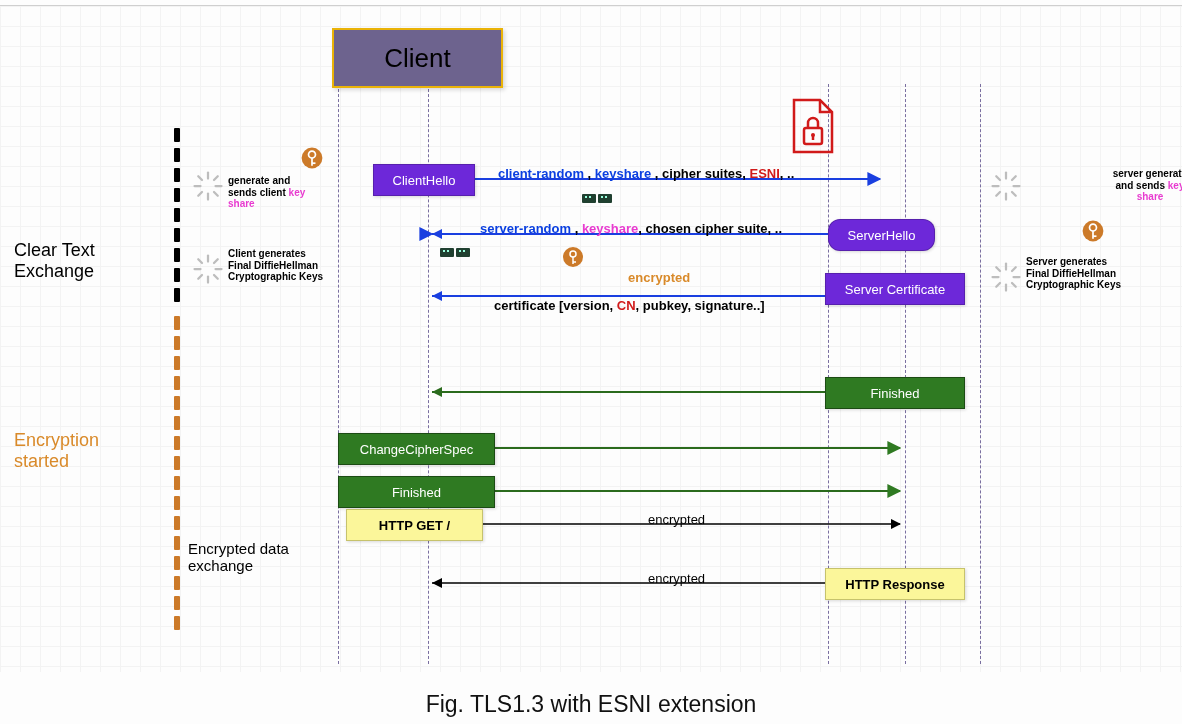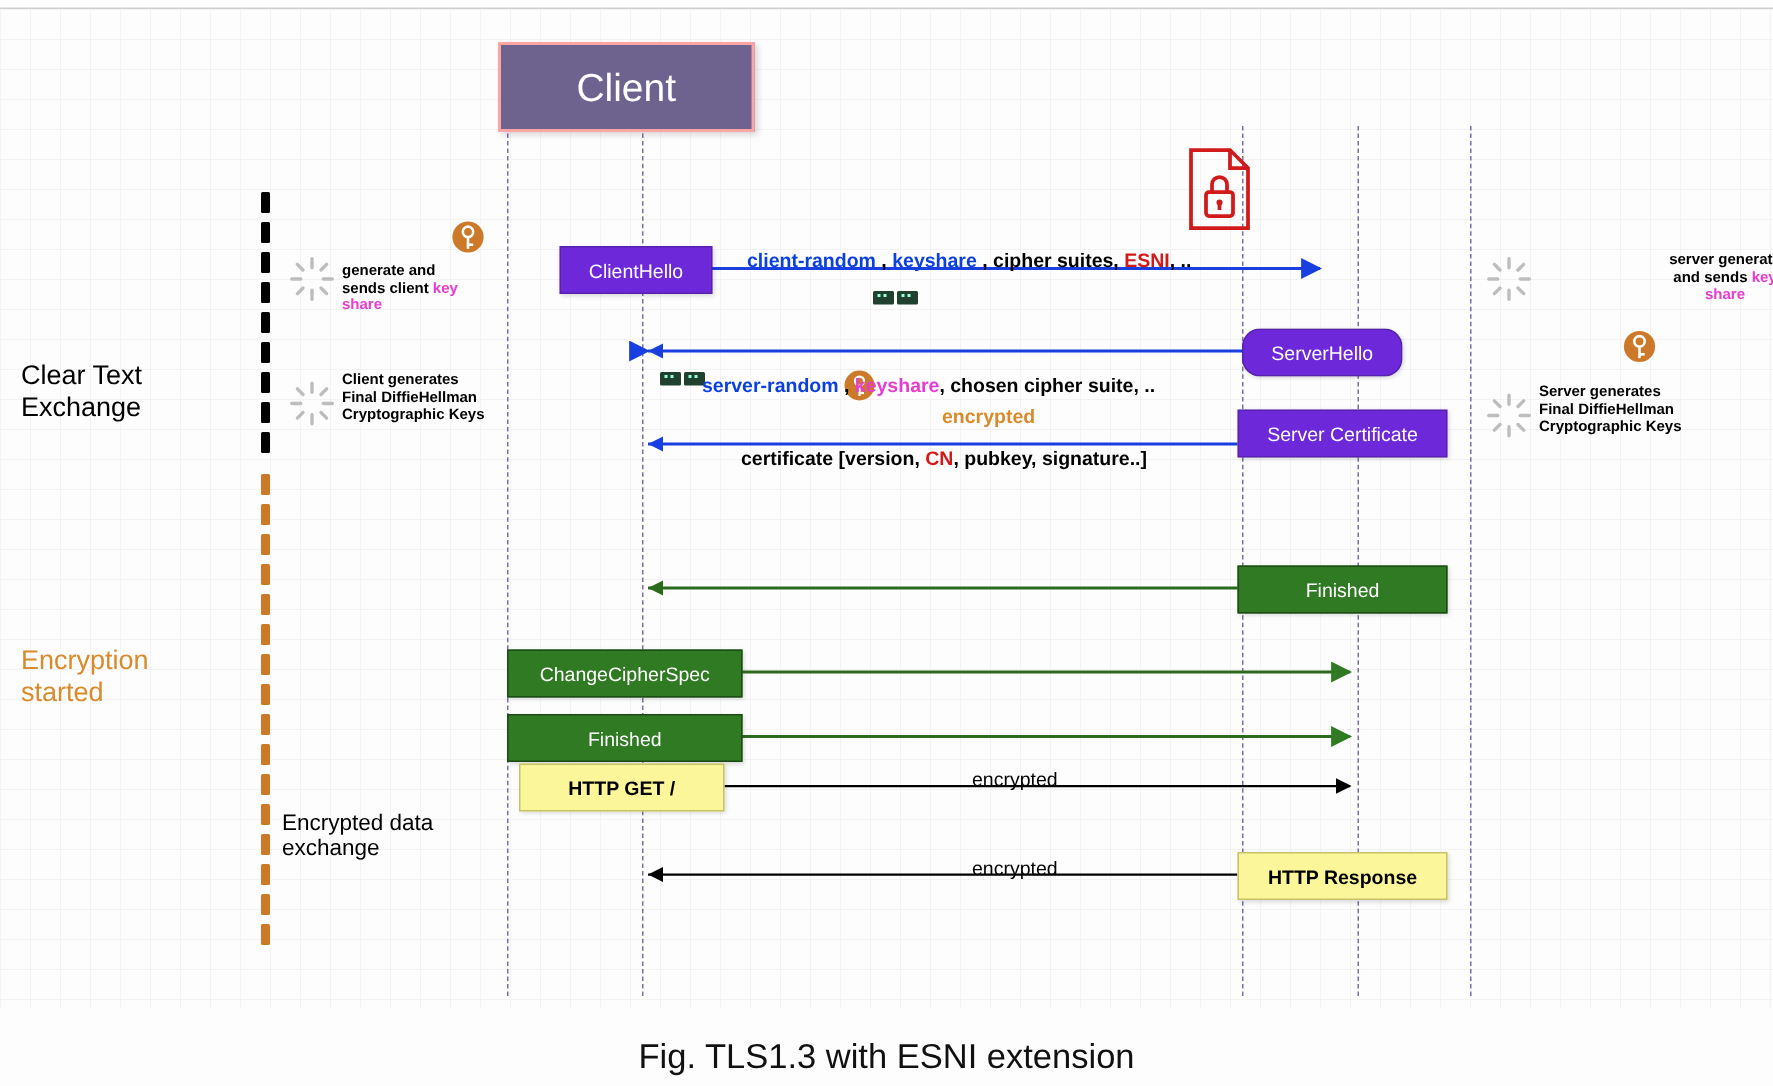--- a/index.html
+++ b/index.html
@@ -36,22 +36,22 @@
     text-align: center;
     font-size: 23px;
     color: #111;
   }
   .node {
     position: absolute;
     z-index: 3;
   }
   .header-box {
     background: #6d638e;
-    border: 2px solid #fca5a5;
-    color: #ffffff;
+    border: 2px solid #eab308;
+    color: #000000;
     display: flex;
     align-items: center;
     justify-content: center;
     font-size: 26px;
     font-weight: 400;
     box-shadow: 2px 2px 4px rgba(0,0,0,.15);
   }
   .lifeline {
     position: absolute;
     top: 84px;
@@ -369,21 +369,21 @@
 
     <g transform="translate(562,246)">
       <circle cx="11" cy="11" r="10" fill="#cc7a29"></circle>
       <circle cx="11" cy="8" r="3" fill="none" stroke="#fff" stroke-width="1.5"></circle>
       <line x1="11" y1="11" x2="11" y2="18" stroke="#fff" stroke-width="1.5"></line>
       <line x1="11" y1="16" x2="14" y2="16" stroke="#fff" stroke-width="1.5"></line>
     </g>
   </svg>
 
   <div class="arrow-lbl" id="lbl-a1" style="left:498px; top:166px;"><span class="blue-txt" style="font-weight: bold;">client-random </span><span style="font-weight: bold;">, </span><span class="blue-txt" style="font-weight: bold;">keyshare </span><span style="font-weight: bold;">, cipher suites, </span><span class="red-txt" style="font-weight: bold;">ESNI</span><span style="font-weight: bold;">, ..</span></div>
-  <div class="arrow-lbl" id="lbl-a2" style="left:468px; top:221px;margin-top:28px;"><span class="blue-txt" style="font-weight: bold;">server-random </span><span style="font-weight: bold;">, </span><span class="pink-txt" style="font-weight: bold;">keyshare</span><span>, chosen cipher suite, ..</span></div>
+  <div class="arrow-lbl" id="lbl-a2" style="left:480px; top:221px;"><span class="blue-txt" style="font-weight: bold;">server-random </span><span style="font-weight: bold;">, </span><span class="pink-txt" style="font-weight: bold;">keyshare</span><span>, chosen cipher suite, ..</span></div>
   <div class="arrow-lbl" style="left:628px; top:270px;">
        <span class="orange-txt">encrypted</span>
   </div>
   <div class="arrow-lbl" id="lbl-a3" style="left:494px; top:298px;"><span>certificate [version, </span><span class="red-txt" style="font-weight: bold;">CN</span><span>, pubkey, signature..]</span></div>
   <div class="arrow-lbl" style="left:648px; top:512px;">encrypted</div>
   <div class="arrow-lbl" style="left:648px; top:571px;">encrypted</div>
 
   <div class="caption">Fig. TLS1.3 with ESNI extension</div>
 </div>
 

